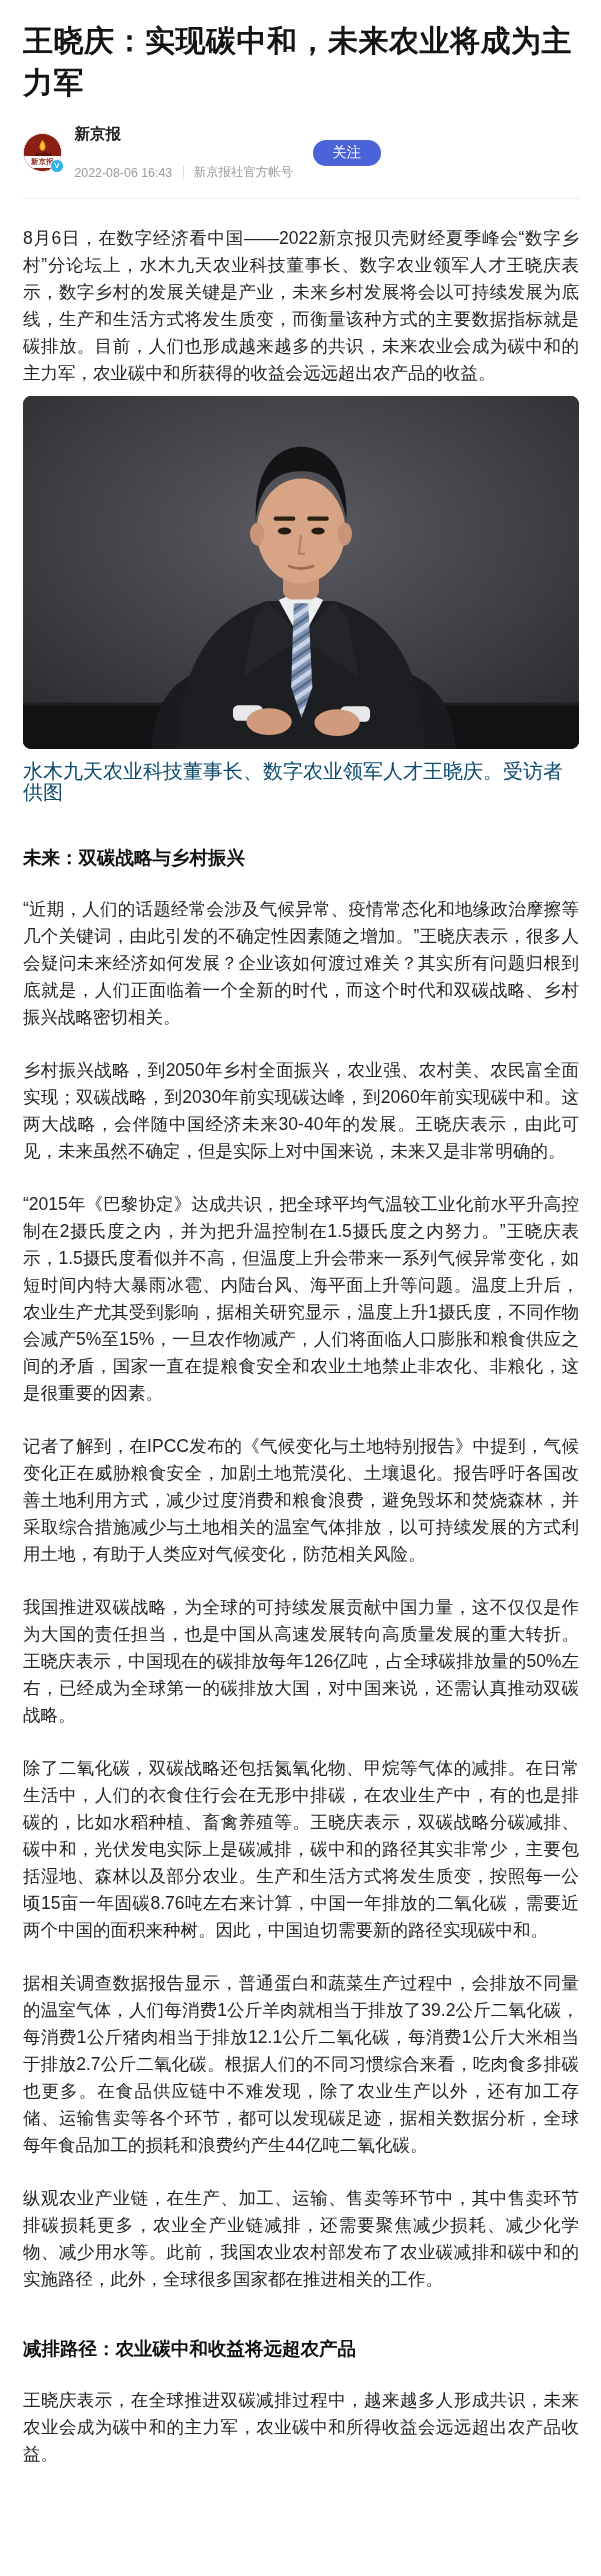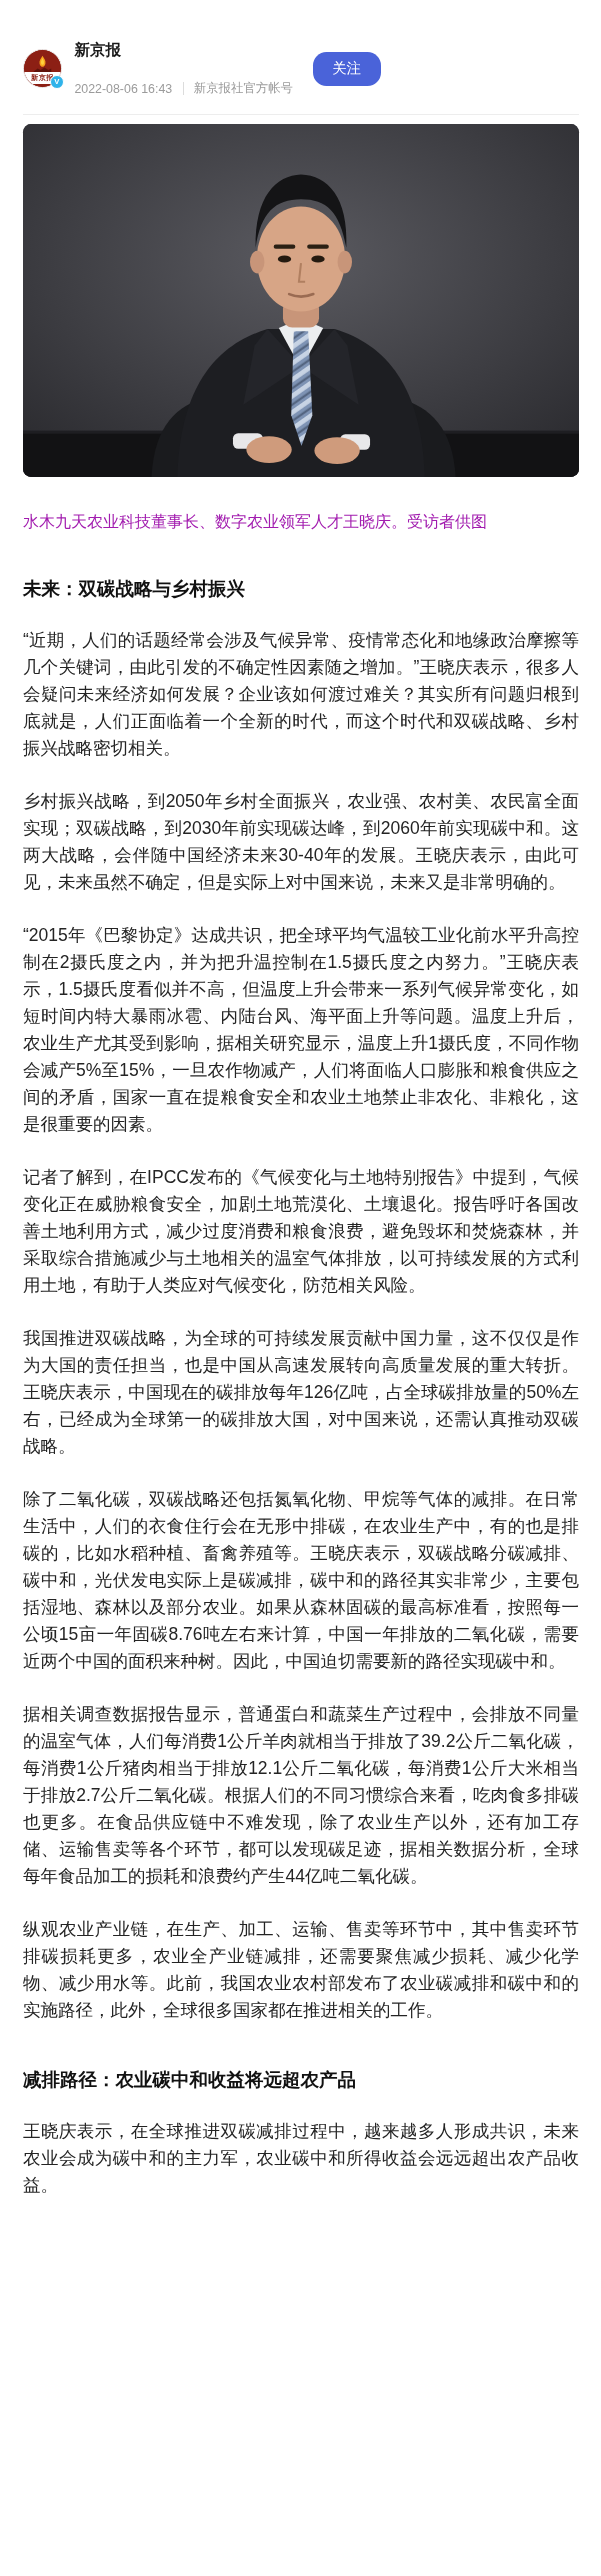--- a/index.html
+++ b/index.html
@@ -16,36 +16,37 @@
   .avatar-circle { width:39px; height:39px; border-radius:50%; overflow:hidden; background:#8c1f14; position:relative; border:0.5px solid #eee; }
   .avatar-band { position:absolute; left:0; right:0; bottom:3.1px; height:12.4px; background:#ffffff; display:flex; align-items:center; justify-content:center; }
   .avatar-band span { color:#8c1f14; font-size:7.2px; font-weight:700; letter-spacing:0.5px; }
   .badge { position:absolute; right:-2.1px; bottom:-1px; width:14.4px; height:14.4px; border-radius:50%; background:#2fb3ea; border:1.5px solid #ffffff; color:#fff; font-size:7.7px; font-weight:700; display:flex; align-items:center; justify-content:center; }
   .byline-info { margin-left:12.4px; }
   .pub-name { font-size:15.5px; font-weight:700; color:#1a1a1a; cursor:pointer; }
   .meta-row { display:flex; align-items:center; margin-top:19px; }
   .meta-date { font-size:12.4px; color:#9b9b9b; }
   .meta-sep { width:1px; height:13.4px; background:#dcdcdc; margin:0 10.3px; }
   .meta-account { font-size:12.4px; color:#9b9b9b; }
-  .follow-btn { margin-left:19.6px; height:34px; padding:0 19.6px; border:none; border-radius:13.4px; background:#4a63d9; color:#ffffff; font-size:14.4px; font-family:inherit; display:flex; align-items:center; cursor:pointer; }
+  .follow-btn { margin-left:19.6px; height:26px; padding:0 19.6px; border:none; border-radius:13.4px; background:#4a63d9; color:#ffffff; font-size:14.4px; font-family:inherit; display:flex; align-items:center; cursor:pointer; }
 
   .divider { border:none; border-top:1px solid #ededed; margin-top:16.5px; }
 
   
   .article p.body-p { font-size:17.5px; line-height:27px; color:#242424; margin-top:26px; text-align:justify; }
   .article h2.sec-h { font-size:18.5px; line-height:25px; color:#111111; font-weight:700; margin-top:43px; }
   figure.photo { margin-top:9.3px; width:556px; height:353px; border-radius:8.2px; overflow:hidden; cursor:pointer; background:#2e2e33; }
   figure.photo svg { display:block; width:100%; height:100%; }
-  .caption { margin-top:35px; font-size:16px; line-height:20.6px; color:#a21caf; }
+  .caption { margin-top:12px; font-size:20px; line-height:20.6px; color:#0c4a6e; }
 </style>
 </head>
 <body>
 
 <div class="page">
 
+  <h1 class="title">王晓庆：实现碳中和，未来农业将成为主力军</h1>
 
   <div class="byline">
     <div class="avatar">
       <div class="avatar-circle">
         <svg viewBox="0 0 76 76">
           <circle cx="38" cy="38" r="38" fill="#8c1f14"></circle>
           <path d="M38 12 C42 19 45 22 44 28 C43.5 32 40 34.5 38 34.5 C36 34.5 32.5 32 32 28 C31 22 34 19 38 12 Z" fill="#f6a21d"></path>
           <path d="M38 17 C40 21 41.5 23 41 26.5 C40.7 29 39.3 30.5 38 30.5 C36.7 30.5 35.3 29 35 26.5 C34.5 23 36 21 38 17 Z" fill="#fdd23e"></path>
           <path d="M20 44 L28 38 L34 41 L42 36 L50 41 L56 38 L56 48 L20 48 Z" fill="#5f120b"></path>
         </svg>
@@ -63,20 +64,21 @@
         <span class="meta-account">新京报社官方帐号</span>
       </div>
     </div>
     <button class="follow-btn">关注</button>
   </div>
 
   <hr class="divider">
 
   <div class="article">
 
+    <p class="body-p">8月6日，在数字经济看中国——2022新京报贝壳财经夏季峰会“数字乡村”分论坛上，水木九天农业科技董事长、数字农业领军人才王晓庆表示，数字乡村的发展关键是产业，未来乡村发展将会以可持续发展为底线，生产和生活方式将发生质变，而衡量该种方式的主要数据指标就是碳排放。目前，人们也形成越来越多的共识，未来农业会成为碳中和的主力军，农业碳中和所获得的收益会远远超出农产品的收益。</p>
 
     <figure class="photo">
       <svg viewBox="0 0 1080 685" preserveAspectRatio="xMidYMid slice">
         <defs>
           <radialGradient id="bgG" cx="50%" cy="38%" r="85%">
             <stop offset="0%" stop-color="#5a5a60"></stop>
             <stop offset="55%" stop-color="#3c3c41"></stop>
             <stop offset="100%" stop-color="#232327"></stop>
           </radialGradient>
           <pattern id="tieStripe" width="26" height="26" patternTransform="rotate(55)" patternUnits="userSpaceOnUse">
@@ -126,21 +128,21 @@
 
     <figcaption class="caption">水木九天农业科技董事长、数字农业领军人才王晓庆。受访者供图</figcaption>
 
     <h2 class="sec-h">未来：双碳战略与乡村振兴</h2>
     <p class="body-p">“近期，人们的话题经常会涉及气候异常、疫情常态化和地缘政治摩擦等几个关键词，由此引发的不确定性因素随之增加。”王晓庆表示，很多人会疑问未来经济如何发展？企业该如何渡过难关？其实所有问题归根到底就是，人们正面临着一个全新的时代，而这个时代和双碳战略、乡村振兴战略密切相关。</p>
     <p class="body-p">乡村振兴战略，到2050年乡村全面振兴，农业强、农村美、农民富全面实现；双碳战略，到2030年前实现碳达峰，到2060年前实现碳中和。这两大战略，会伴随中国经济未来30-40年的发展。王晓庆表示，由此可见，未来虽然不确定，但是实际上对中国来说，未来又是非常明确的。</p>
     <p class="body-p">“2015年《巴黎协定》达成共识，把全球平均气温较工业化前水平升高控制在2摄氏度之内，并为把升温控制在1.5摄氏度之内努力。”王晓庆表示，1.5摄氏度看似并不高，但温度上升会带来一系列气候异常变化，如短时间内特大暴雨冰雹、内陆台风、海平面上升等问题。温度上升后，农业生产尤其受到影响，据相关研究显示，温度上升1摄氏度，不同作物会减产5%至15%，一旦农作物减产，人们将面临人口膨胀和粮食供应之间的矛盾，国家一直在提粮食安全和农业土地禁止非农化、非粮化，这是很重要的因素。</p>
     <p class="body-p">记者了解到，在IPCC发布的《气候变化与土地特别报告》中提到，气候变化正在威胁粮食安全，加剧土地荒漠化、土壤退化。报告呼吁各国改善土地利用方式，减少过度消费和粮食浪费，避免毁坏和焚烧森林，并采取综合措施减少与土地相关的温室气体排放，以可持续发展的方式利用土地，有助于人类应对气候变化，防范相关风险。</p>
 
     <p class="body-p">我国推进双碳战略，为全球的可持续发展贡献中国力量，这不仅仅是作为大国的责任担当，也是中国从高速发展转向高质量发展的重大转折。王晓庆表示，中国现在的碳排放每年126亿吨，占全球碳排放量的50%左右，已经成为全球第一的碳排放大国，对中国来说，还需认真推动双碳战略。</p>
-    <p class="body-p">除了二氧化碳，双碳战略还包括氮氧化物、甲烷等气体的减排。在日常生活中，人们的衣食住行会在无形中排碳，在农业生产中，有的也是排碳的，比如水稻种植、畜禽养殖等。王晓庆表示，双碳战略分碳减排、碳中和，光伏发电实际上是碳减排，碳中和的路径其实非常少，主要包括湿地、森林以及部分农业。如果从森林固碳的最高标准看，按照每一公顷15亩一年固碳8.76吨左右来计算，中国一年排放的二氧化碳，需要近两个中国的面积来种树。因此，中国迫切需要新的路径实现碳中和。</p>
+    <p class="body-p">除了二氧化碳，双碳战略还包括氮氧化物、甲烷等气体的减排。在日常生活中，人们的衣食住行会在无形中排碳，在农业生产中，有的也是排碳的，比如水稻种植、畜禽养殖等。王晓庆表示，双碳战略分碳减排、碳中和，光伏发电实际上是碳减排，碳中和的路径其实非常少，主要包括湿地、森林以及部分农业。生产和生活方式将发生质变，按照每一公顷15亩一年固碳8.76吨左右来计算，中国一年排放的二氧化碳，需要近两个中国的面积来种树。因此，中国迫切需要新的路径实现碳中和。</p>
     <p class="body-p">据相关调查数据报告显示，普通蛋白和蔬菜生产过程中，会排放不同量的温室气体，人们每消费1公斤羊肉就相当于排放了39.2公斤二氧化碳，每消费1公斤猪肉相当于排放12.1公斤二氧化碳，每消费1公斤大米相当于排放2.7公斤二氧化碳。根据人们的不同习惯综合来看，吃肉食多排碳也更多。在食品供应链中不难发现，除了农业生产以外，还有加工存储、运输售卖等各个环节，都可以发现碳足迹，据相关数据分析，全球每年食品加工的损耗和浪费约产生44亿吨二氧化碳。</p>
     <p class="body-p">纵观农业产业链，在生产、加工、运输、售卖等环节中，其中售卖环节排碳损耗更多，农业全产业链减排，还需要聚焦减少损耗、减少化学物、减少用水等。此前，我国农业农村部发布了农业碳减排和碳中和的实施路径，此外，全球很多国家都在推进相关的工作。</p>
 
     <h2 class="sec-h">减排路径：农业碳中和收益将远超农产品</h2>
     <p class="body-p">王晓庆表示，在全球推进双碳减排过程中，越来越多人形成共识，未来农业会成为碳中和的主力军，农业碳中和所得收益会远远超出农产品收益。</p>
 
   </div>
 
 </div>
 

